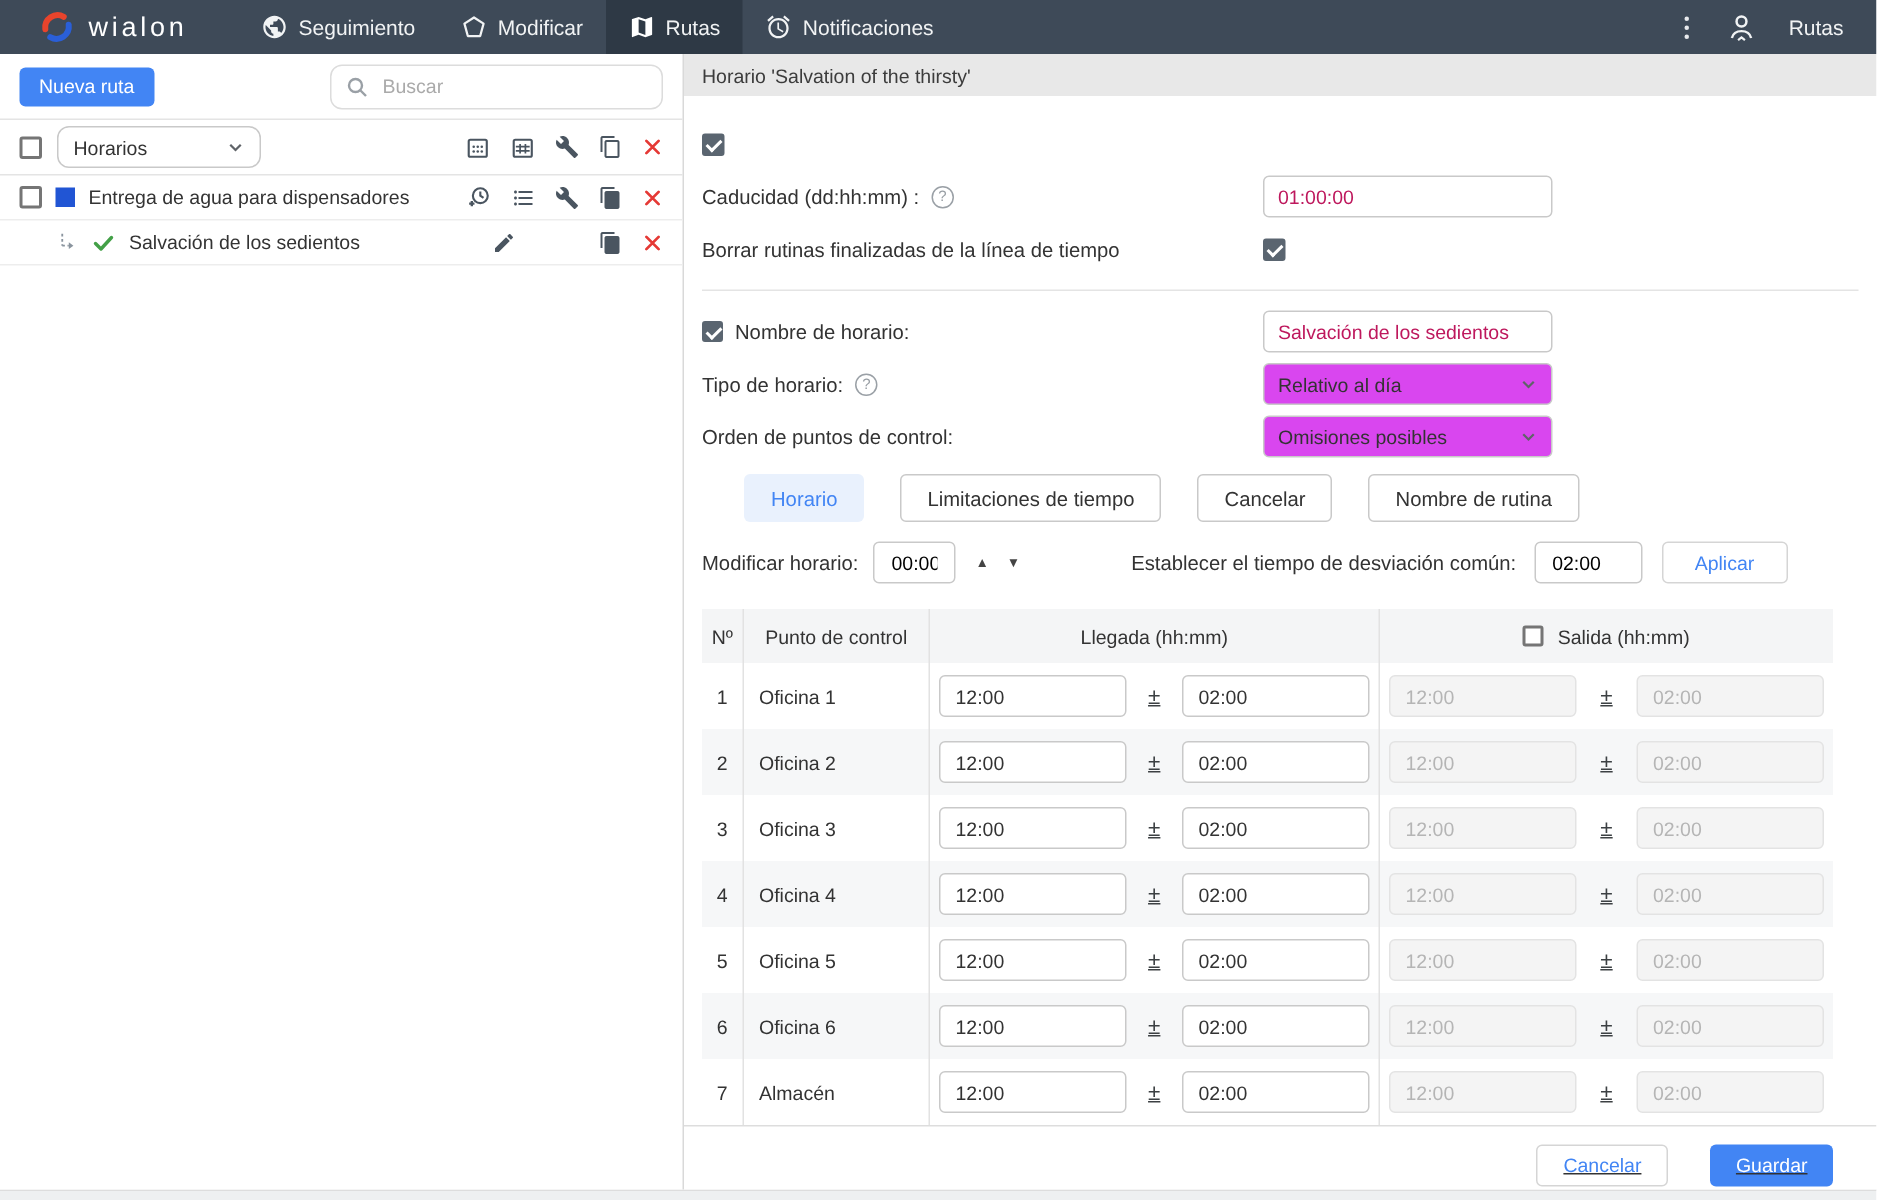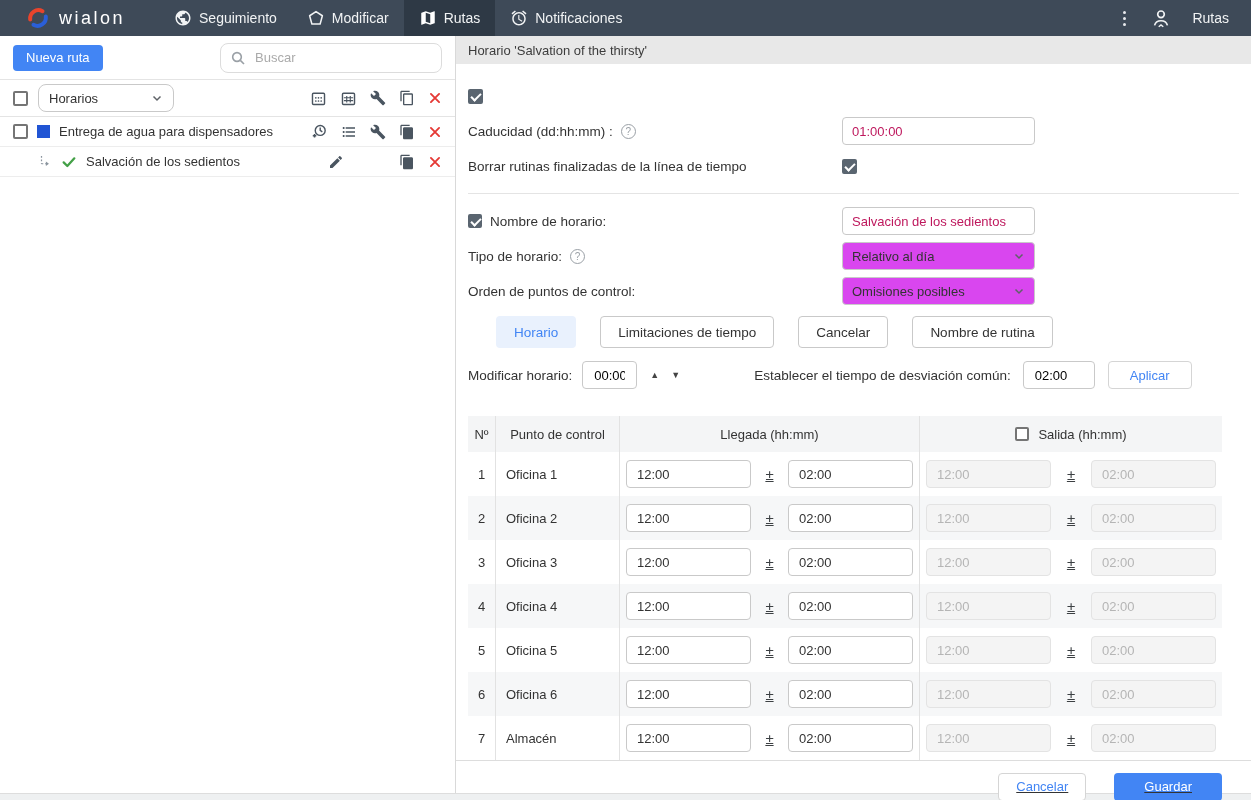--- a/index.html
+++ b/index.html
@@ -58,21 +58,21 @@
   .txt-input { width:193px; height:28px; border:1px solid #c9c9c9; border-radius:4px; padding:0 9px; font-size:13px; color:#be185d; font-family:inherit; outline:none; }
   .select-box { width:193px; height:28px; border:1px solid #c9c9c9; border-radius:4px; display:flex; align-items:center; justify-content:space-between; padding:0 9px; font-size:13px; color:#333; cursor:pointer; background:#d946ef; }
   .hdiv { border:none; border-top:1px solid #e4e4e4; margin:6px 0 13px 0; flex:none; }
 
   
   .tabs { display:flex; gap:24px; margin:4px 0 13px 0; flex:none;padding-left:28px; }
   .tab { height:32px; display:flex; align-items:center; padding:0 17px; font-size:13.5px; font-weight:500; border-radius:4px; cursor:pointer; background:#fff; border:1px solid #c9c9c9; color:#333; }
   .tab.active { color:#4285f4; background:#e9f1fd; border:none; padding:0 18px; }
 
   
-  .modify-row { display:flex; align-items:center; margin-bottom:27px; font-size:13.5px; color:#333; flex:none; }
+  .modify-row { display:flex; align-items:center; margin-bottom:17px; font-size:13.5px; color:#333; flex:none; }
   .modify-row .m-input { width:55px; height:28px; border:1px solid #c9c9c9; border-radius:4px; padding:0 11px; font-size:13px; font-family:inherit; outline:none; margin-left:10px; }
   .spin { display:flex; gap:12px; margin-left:13px; }
   .spin span { font-size:9px; color:#444; cursor:pointer; }
   .dev-label { margin-left:74px; }
   .dev-input { width:72px; height:28px; border:1px solid #c9c9c9; border-radius:4px; padding:0 11px; font-size:13px; font-family:inherit; outline:none; margin-left:12px; }
   .btn-outline { height:28px; padding:0 21px; border:1px solid #d5d5d5; border-radius:4px; background:#fff; color:#4285f4; font-size:13px; font-family:inherit; cursor:pointer; margin-left:13px; }
 
   
   .tbl { width:754px; flex:none; font-size:13px; }
   .thead { display:flex; background:#f4f5f6; height:36px; align-items:stretch; }
@@ -87,21 +87,21 @@
   .trow .col-num { display:flex; align-items:center; justify-content:center; color:#333; }
   .trow .col-name { display:flex; align-items:center; padding-left:10px; color:#333; }
   .trow .col-arr, .trow .col-dep { display:flex; align-items:center; justify-content:space-between; padding:0 6px; }
   .time { width:125px; height:28px; border:1px solid #c9c9c9; border-radius:4px; padding:0 10px; font-size:13px; color:#333; font-family:inherit; outline:none; background:#fff; }
   .time:disabled { background:#f4f4f4; border-color:#e3e3e3; color:#b5b5b5; }
   .pm { font-size:15px; color:#3c4043; text-decoration:underline; cursor:pointer; }
 
   
   .content-footer { margin-top:auto; border-top:1px solid #ddd; height:52px; flex:none; display:flex; align-items:center; justify-content:flex-end; gap:28px; padding-right:29px;text-decoration:underline; }
   .btn-cancel { height:28px; padding:0 17px; border:1px solid #d5d5d5; border-radius:4px; background:#fff; color:#4285f4; font-size:13px; font-family:inherit; cursor:pointer; }
-  .btn-save { height:28px; padding:0 30px; border:none; border-radius:4px; background:#4285f4; color:#fff; font-size:13px; font-family:inherit; cursor:pointer; }
+  .btn-save { height:28px; padding:0 17px; border:none; border-radius:4px; background:#4285f4; color:#fff; font-size:13px; font-family:inherit; cursor:pointer; }
 </style>
 </head>
 <body>
 
 <div class="navbar">
   <div class="logo">
     <span style="display:flex;">
       <svg width="24" height="24" viewBox="0 0 24 24" fill="none">
         <path d="M16.5 5.2 A 8.3 8.3 0 0 0 4.2 13.5" stroke="#e8442c" stroke-width="4" stroke-linecap="round"></path>
         <path d="M7.5 18.8 A 8.3 8.3 0 0 0 19.8 10.5" stroke="#2a5fd8" stroke-width="4" stroke-linecap="round"></path>

